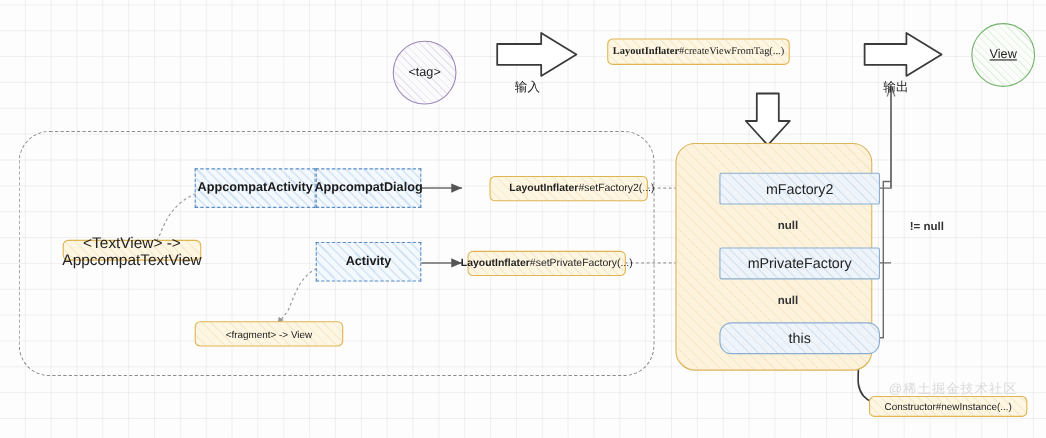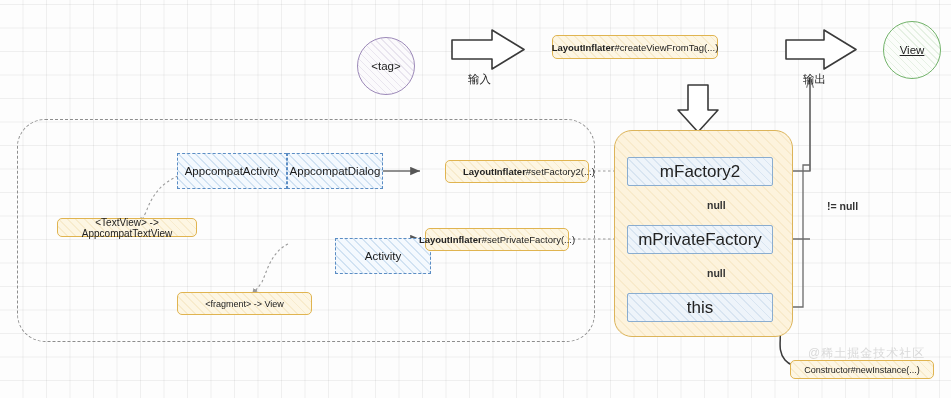--- a/index.html
+++ b/index.html
@@ -34,29 +34,29 @@
     background-color:#fbfdfa;
     background-image:repeating-linear-gradient(45deg, rgba(110,170,100,.15) 0 1px, transparent 1px 5px);
     color:#222;font-size:11.5px;text-decoration:underline;
   }
 
   
   .cls{
     border:1.5px dashed #5b8dc4;border-radius:0;
     background-color:#f4f9fe;
     background-image:repeating-linear-gradient(45deg, rgba(110,160,210,.26) 0 1.4px, transparent 1.4px 6px);
-    color:#1a1a1a;font-size:11.5px;font-weight:normal;
+    color:#1a1a1a;font-size:11.5px;font-weight:bold;
   }
 
   
   .fbox{
     border:1.2px solid #8aadd0;border-radius:2px;
     background-color:#eef4fa;
     background-image:repeating-linear-gradient(45deg, rgba(120,160,200,.18) 0 1.2px, transparent 1.2px 6px);
-    color:#222;font-size:17px;
+    color:#222;font-size:13px;margin-left:27px;
   }
 
   
   .note{
     border:1.2px solid #e0b450;border-radius:5px;
     background-color:#fdf6e3;
     background-image:repeating-linear-gradient(45deg, rgba(220,180,90,.16) 0 1.2px, transparent 1.2px 6px);
     color:#222;font-size:9.5px;
     padding:0 6px;
   }
@@ -146,61 +146,61 @@
     <span>&lt;tag&gt;</span>
   </div>
 
   <div class="node circle circle-view" style="left:883px;top:21px;width:58px;height:58px;">
     <span>View</span>
   </div>
 
   <div class="lbl-cn" style="left:468px;top:72px;">输入</div>
   <div class="lbl-cn" style="left:803px;top:72px;">输出</div>
 
-  <div class="node note" style="left:552px;top:35px;width:166px;height:24px;">
+  <div class="node note" style="left:552px;top:35px;width:166px;height:24px;font-family:Liberation Serif, serif;">
     <span><b>LayoutInflater</b><span class="plain">#createViewFromTag(...)</span></span>
   </div>
 
   <div class="node cls" style="left:177px;top:153px;width:110px;height:36px;">
     <span>AppcompatActivity</span>
   </div>
 
   <div class="node cls" style="left:287px;top:153px;width:96px;height:36px;">
     <span>AppcompatDialog</span>
   </div>
 
-  <div class="node cls" style="left:287px;top:238px;width:96px;height:36px;margin-left:48px;">
+  <div class="node cls" style="left:287px;top:220px;width:96px;height:36px;">
     <span>Activity</span>
   </div>
 
   <div class="node note" style="left:445px;top:160px;width:144px;height:23px;padding-left:30px;">
     <span><b>LayoutInflater</b><span class="plain">#setFactory2(...)</span></span>
   </div>
 
   <div class="node note" style="left:425px;top:228px;width:144px;height:23px;">
     <span><b>LayoutInflater</b><span class="plain">#setPrivateFactory(...)</span></span>
   </div>
 
-  <div class="node note" style="left:57px;top:218px;width:140px;height:19px;font-size:10px;">
+  <div class="node note" style="left:57px;top:218px;width:126px;height:19px;font-size:14px;">
     <span class="plain">&lt;TextView&gt; -&gt; AppcompatTextView</span>
   </div>
 
   <div class="node note" style="left:177px;top:292px;width:135px;height:23px;font-size:9px;">
     <span class="plain">&lt;fragment&gt; -&gt; View</span>
   </div>
 
   <div class="node fbox" style="left:627px;top:157px;width:146px;height:29px;">
     <span>mFactory2</span>
   </div>
 
   <div class="node fbox" style="left:627px;top:225px;width:146px;height:29px;">
     <span>mPrivateFactory</span>
   </div>
 
-  <div class="node fbox" style="left:627px;top:293px;width:146px;height:29px;">
+  <div class="node fbox" style="left:627px;top:293px;width:146px;height:29px;border-radius:11px;">
     <span>this</span>
   </div>
 
   <div class="node note" style="left:790px;top:360px;width:144px;height:19px;font-size:9px;">
     <span><span class="plain">Constructor</span><span class="plain">#newInstance(...)</span></span>
   </div>
 
   <div class="lbl-null" style="left:707px;top:199px;">null</div>
   <div class="lbl-null" style="left:707px;top:267px;">null</div>
   <div class="lbl-null" style="left:827px;top:200px;">!= null</div>

